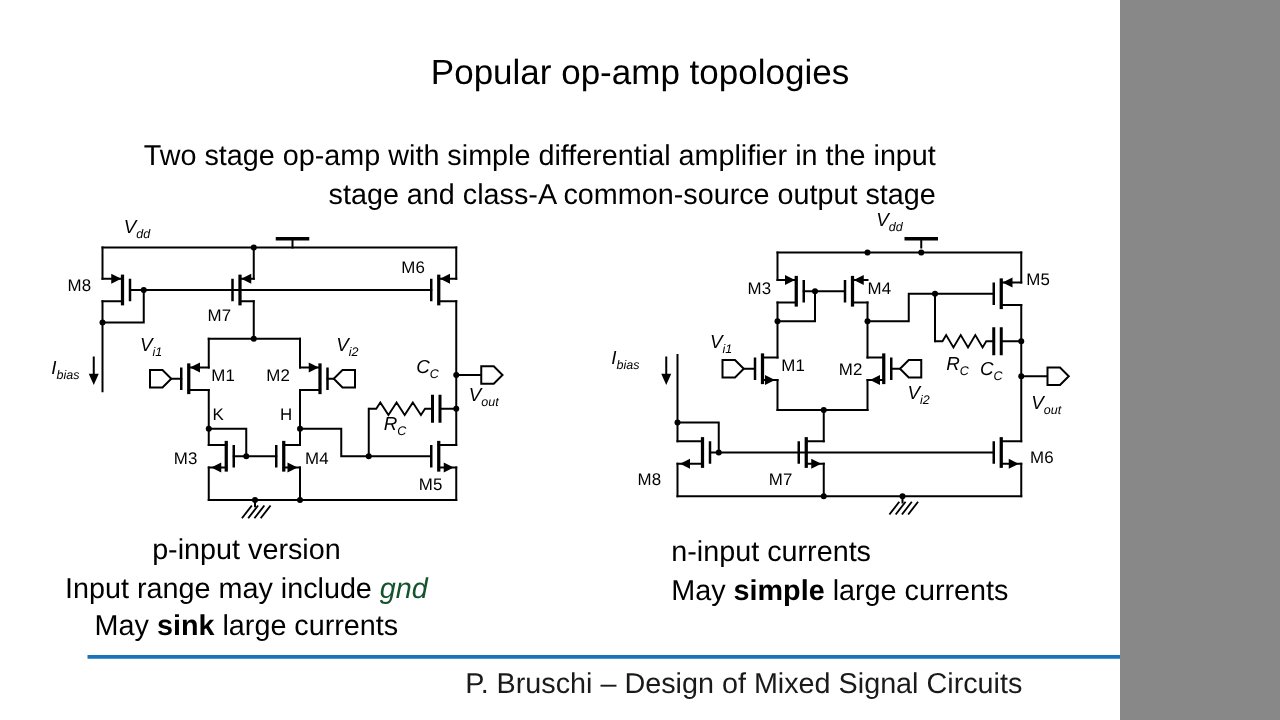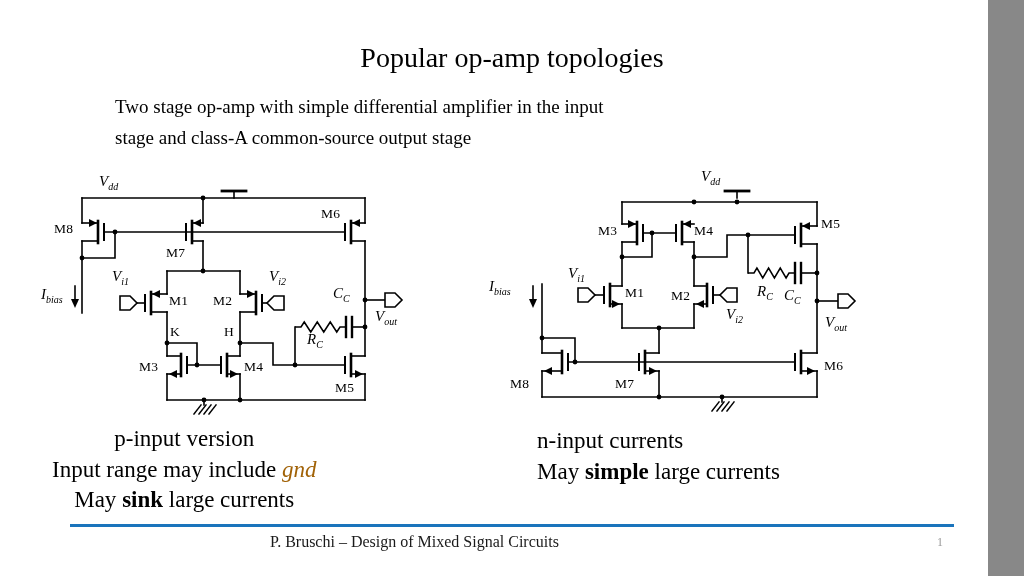--- a/index.html
+++ b/index.html
@@ -1,31 +1,31 @@
 <!DOCTYPE html>
 <html><head>
 <meta charset="utf-8">
 <style>
   html,body{margin:0;padding:0;background:#888;}
-  .slide{position:relative;width:988px;height:576px;background:#ffffff;overflow:hidden;
-         font-family:Liberation Serif, serif;color:#000;}
+  .slide{position:relative;width:896px;height:576px;background:#ffffff;overflow:hidden;
+         font-family:Liberation Sans, sans-serif;color:#000;}
   .title{position:absolute;top:42px;left:0;width:1024px;text-align:center;font-size:28px;}
-  .subtitle{position:absolute;top:91px;left:115px;font-size:19px;line-height:31px;white-space:nowrap;}
+  .subtitle{position:absolute;top:109px;left:115px;font-size:23px;line-height:31px;white-space:nowrap;text-align:right;}
   .caption{position:absolute;font-size:23px;line-height:30.5px;white-space:nowrap;}
   .caption-left{left:52px;top:424px;text-align:center;}
   .caption-right{left:537px;top:426px;}
-  .hl{color:#a16207;font-style:italic;}
+  .hl{color:#14532d;font-style:italic;}
   .hl sub{font-size:14px;}
   b{font-weight:bold;}
   .ml{position:absolute;font-size:13.5px;letter-spacing:0.2px;}
   .vl{position:absolute;font-size:15px;font-style:italic;white-space:nowrap;}
   .vl sub{font-size:10px;font-style:italic;}
   #schematic{position:absolute;left:0;top:0;pointer-events:none;}
   .footer-line{position:absolute;left:70px;top:524px;width:884px;height:3px;background:#1a74bc;}
-  .footer-credit{position:absolute;left:270px;top:533px;width:650px;font-size:16px;color:#1a1a1a;}
+  .footer-credit{position:absolute;left:270px;top:533px;width:650px;text-align:center;font-size:23px;color:#1a1a1a;}
   .page-num{position:absolute;left:928px;top:535px;width:24px;text-align:center;font-size:12px;color:#9a9a9a;}
 </style>
 </head>
 <body>
 
 <div class="slide">
 
   <div class="title">Popular op-amp topologies</div>
 
   <div class="subtitle">

